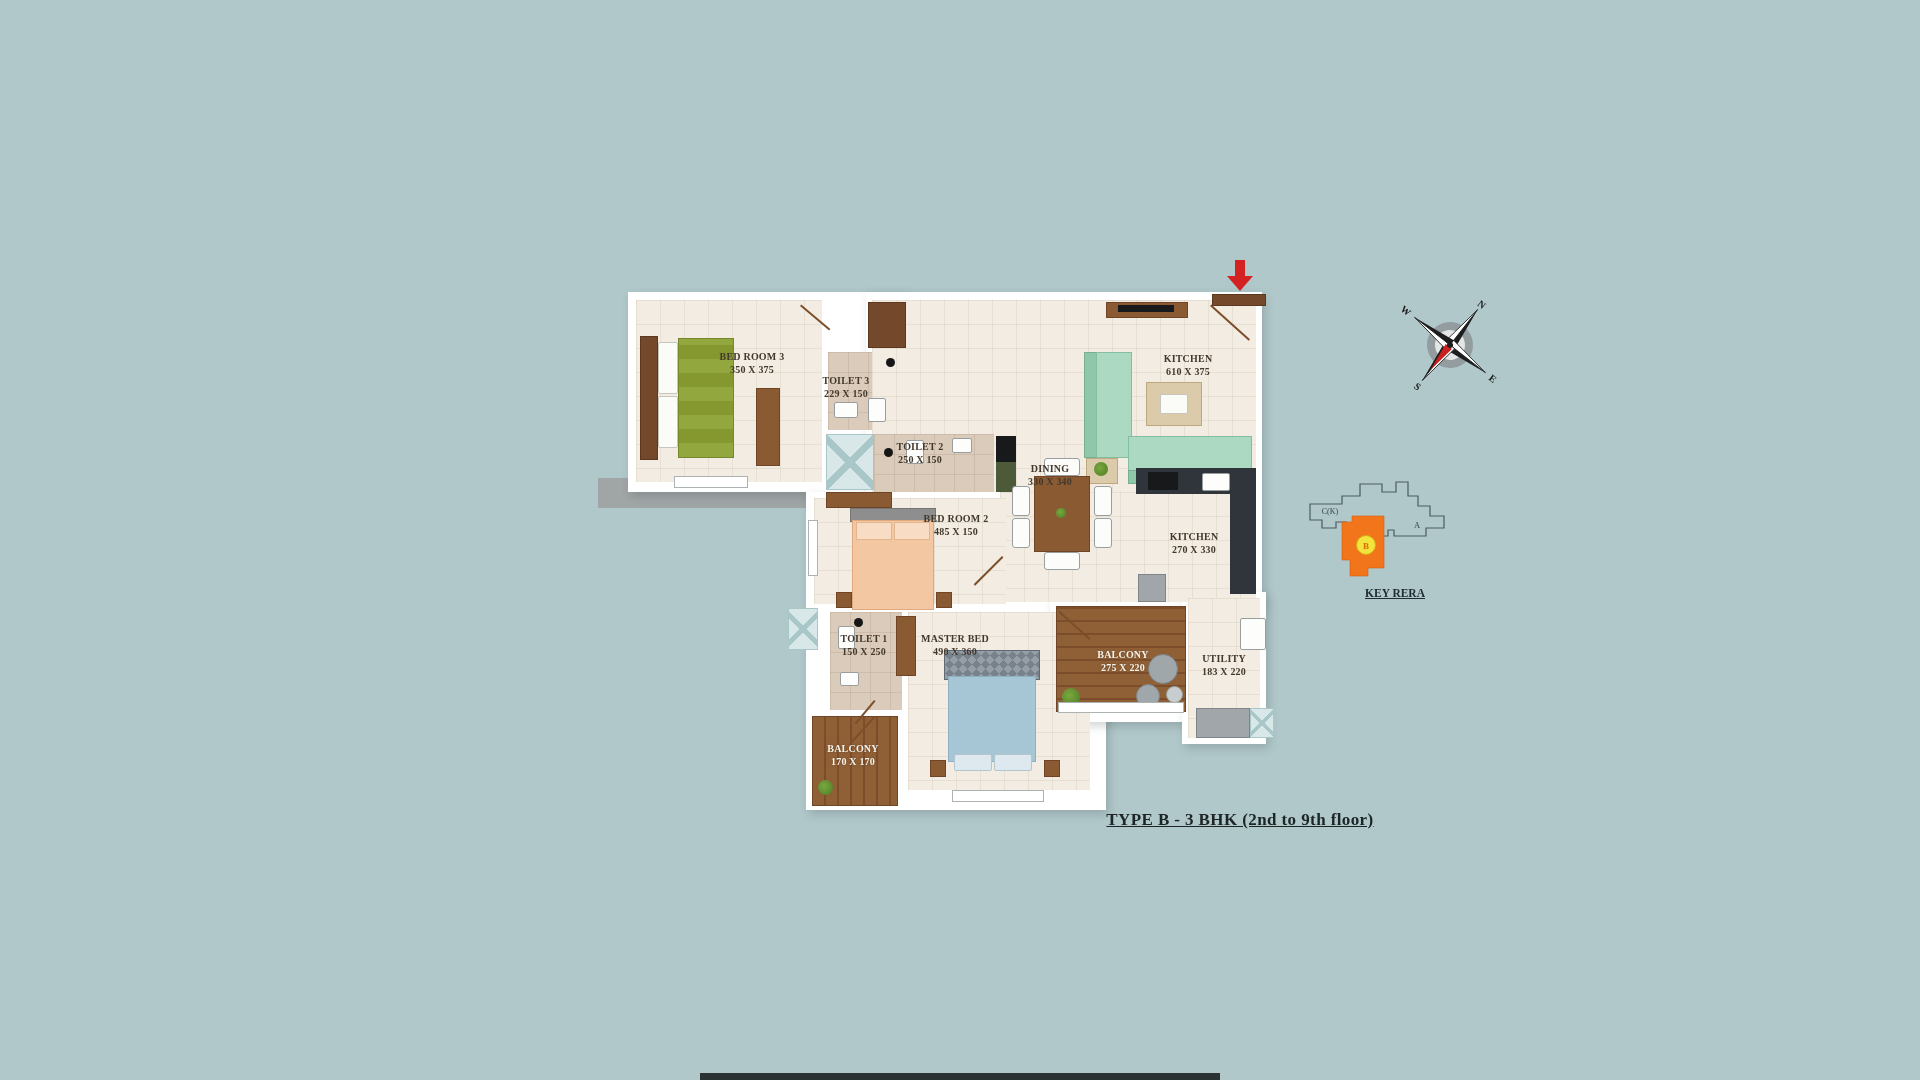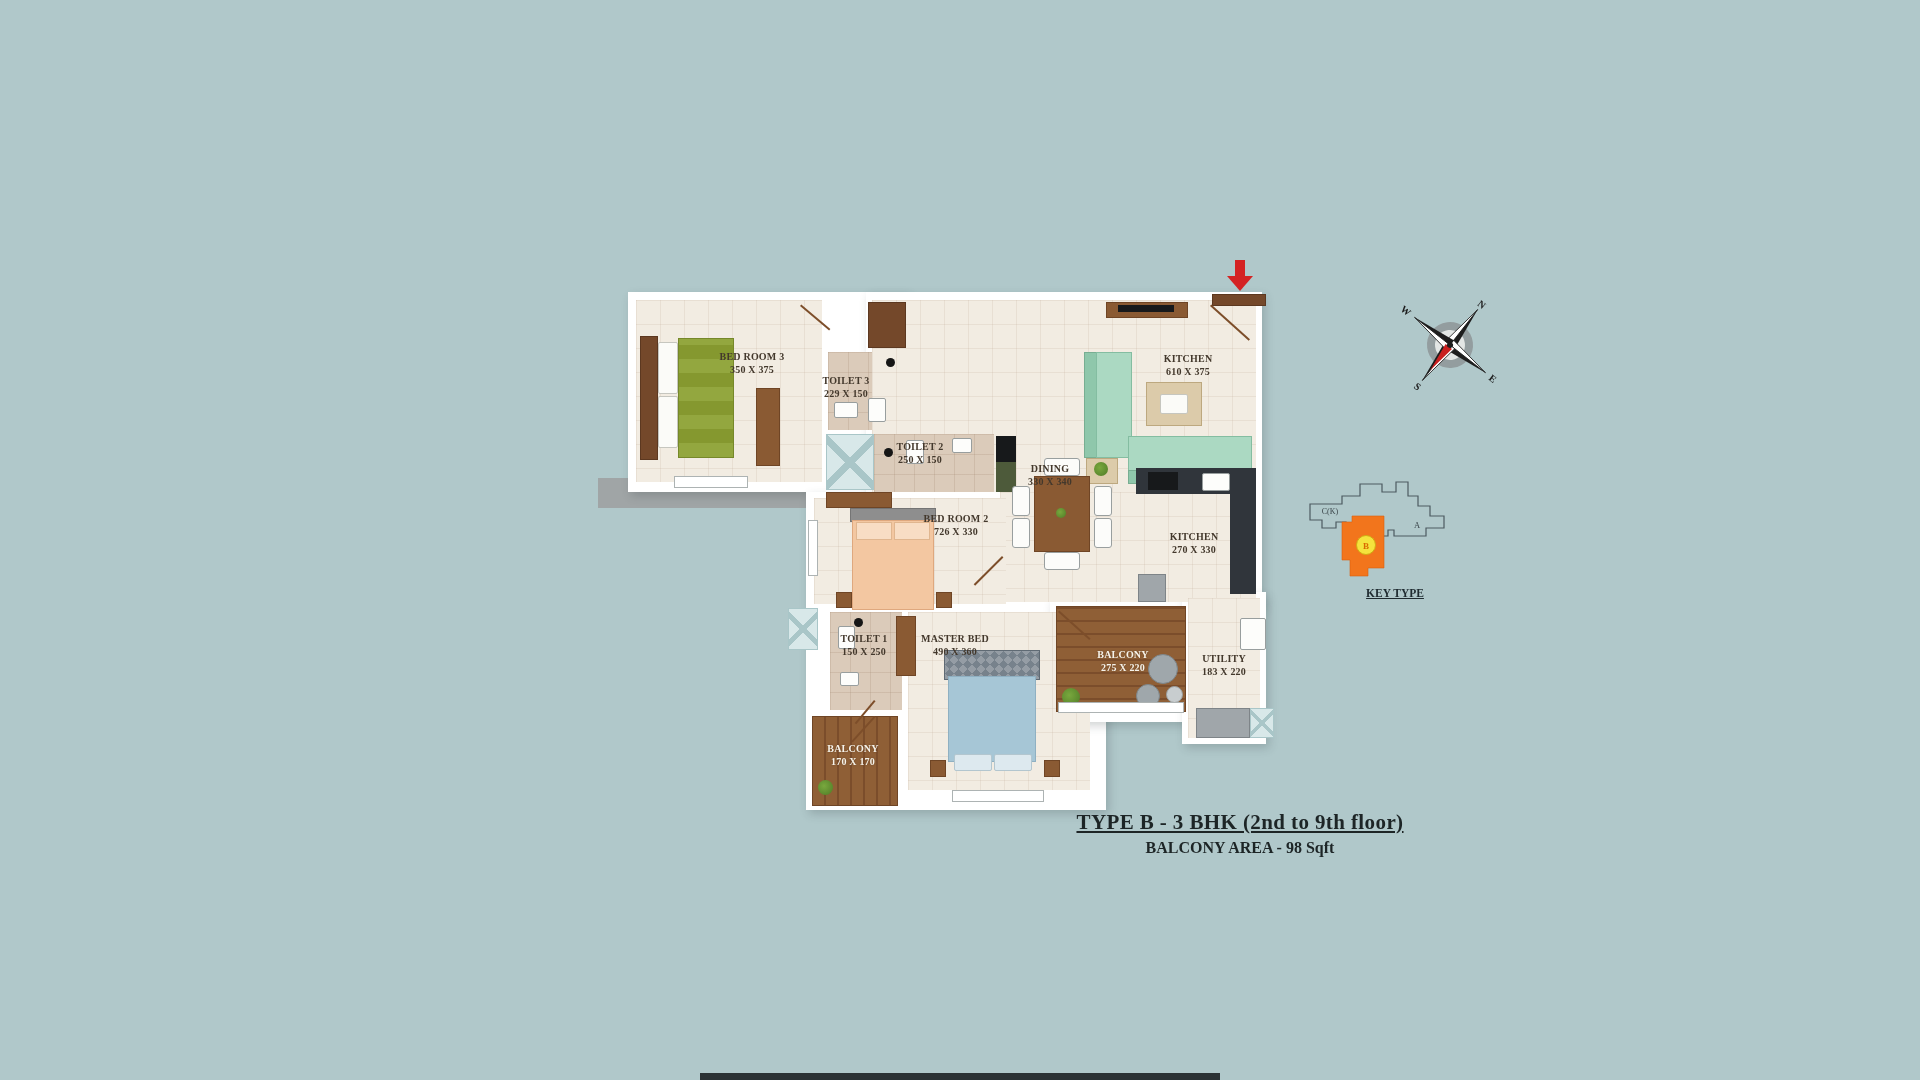--- a/index.html
+++ b/index.html
@@ -47,21 +47,21 @@
   .plant{background:radial-gradient(circle at 40% 40%,#79a83e,#4e7b26);border-radius:50%;}
   .washer{background:#a0a6aa;border:1px solid #7e8488;}
   .table-l{background:#dccbaa;border:1px solid #bda87f;}
   .gray-hb{background:#8e8e8e;border:1px solid #757575;}
   .door{position:absolute;width:2px;background:#7d4e2a;transform-origin:0 0;}
   .label{position:absolute;text-align:center;font:bold 10px/1.3 "Liberation Serif","DejaVu Serif",serif;
          color:#43382c;letter-spacing:.2px;z-index:5;}
   .label.white{color:#f7f3ea;text-shadow:0 0 2px rgba(60,40,20,.45);}
   .title-block{position:absolute;left:1040px;top:810px;width:400px;text-align:center;
                font-family:"Liberation Serif","DejaVu Serif",serif;color:#1d2526;}
-  .title-block .tb-title{font-size:21px;font-weight:bold;text-decoration:underline;letter-spacing:.4px;}
+  .title-block .tb-title{font-size:17px;font-weight:bold;text-decoration:underline;letter-spacing:.4px;}
   .title-block .tb-line{font-size:16px;font-weight:bold;line-height:25px;}
   .disclaimers{position:absolute;left:648px;top:855px;font-size:11px;line-height:14.5px;color:#2e3a3d;}
   .keyplan-caption{position:absolute;left:1330px;top:587px;width:130px;text-align:center;
     font:bold 11.5px "Liberation Serif","DejaVu Serif",serif;color:#1f2b30;text-decoration:underline;}
   .footer-strip{position:absolute;left:700px;top:1073px;width:520px;height:7px;background:#2b3234;}
   .z2{z-index:2}.z3{z-index:3}.z4{z-index:4}.z6{z-index:6}
 </style>
 </head>
 <body>
 
@@ -193,21 +193,21 @@
   <div class="label" style="left:1136px;top:352px;width:104px">
     <div>KITCHEN</div>
     <div>610 X 375</div>
   </div>
   <div class="label" style="left:1000px;top:462px;width:100px">
     <div>DINING</div>
     <div>330 X 340</div>
   </div>
   <div class="label" style="left:904px;top:512px;width:104px">
     <div>BED ROOM 2</div>
-    <div>726 X 330</div>
+    <div>485 X 150</div>
   </div>
   <div class="label" style="left:1142px;top:530px;width:104px">
     <div>KITCHEN</div>
     <div>270 X 330</div>
   </div>
   <div class="label" style="left:822px;top:632px;width:84px">
     <div>TOILET 1</div>
     <div>150 X 250</div>
   </div>
   <div class="label" style="left:902px;top:632px;width:106px">
@@ -248,23 +248,22 @@
   </svg>
 
   <svg class="a" viewBox="0 0 160 120" style="left:1296px;top:470px;width:160px;height:120px;z-index:5">
     <path d="M14,34 L46,34 L46,26 L64,26 L64,14 L86,14 L86,22 L100,22 L100,12 L112,12 L112,26 L122,26 L122,36 L134,36 L134,46 L148,46 L148,58 L130,58 L130,66 L98,66 L98,60 L92,60 L92,66 L62,66 L62,60 L50,60 L50,52 L40,52 L40,58 L26,58 L26,50 L14,50 Z" fill="none" stroke="#4c5a60" stroke-width="1.2"></path>
     <path d="M46,52 L56,52 L56,46 L88,46 L88,98 L72,98 L72,106 L54,106 L54,90 L46,90 Z" fill="#f2751c" stroke="#d95f0e" stroke-width="0.6"></path>
     <circle cx="70" cy="75" r="9.5" fill="#f5e33d" stroke="#cfae12" stroke-width="1"></circle>
     <text x="70" y="78.5" font-size="9" font-weight="bold" text-anchor="middle" fill="#d96a00" font-family="Liberation Serif, serif">B</text>
     <text x="34" y="44" font-size="8" text-anchor="middle" fill="#3a454a" font-family="Liberation Serif, serif">C(K)</text>
     <text x="121" y="58" font-size="8.5" text-anchor="middle" fill="#3a454a" font-family="Liberation Serif, serif">A</text>
   </svg>
-  <div class="keyplan-caption">KEY TYPE</div>
+  <div class="keyplan-caption">KEY RERA</div>
 
   <div class="title-block">
     <div class="tb-title">TYPE B - 3 BHK (2nd to 9th floor)</div>
-    <div class="tb-line">BALCONY AREA - 98 Sqft</div>
   </div>
 
 
   <div class="footer-strip"></div>
 
 </div>
 
 </body></html>

